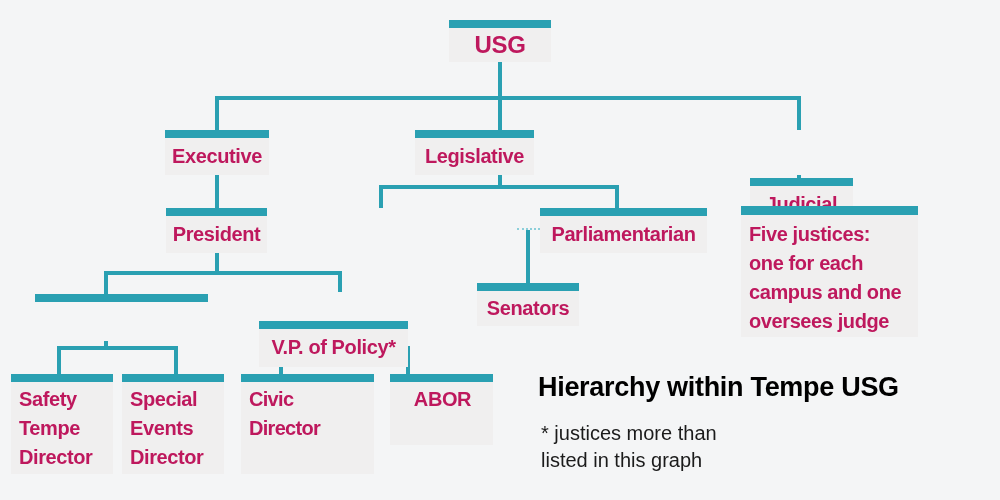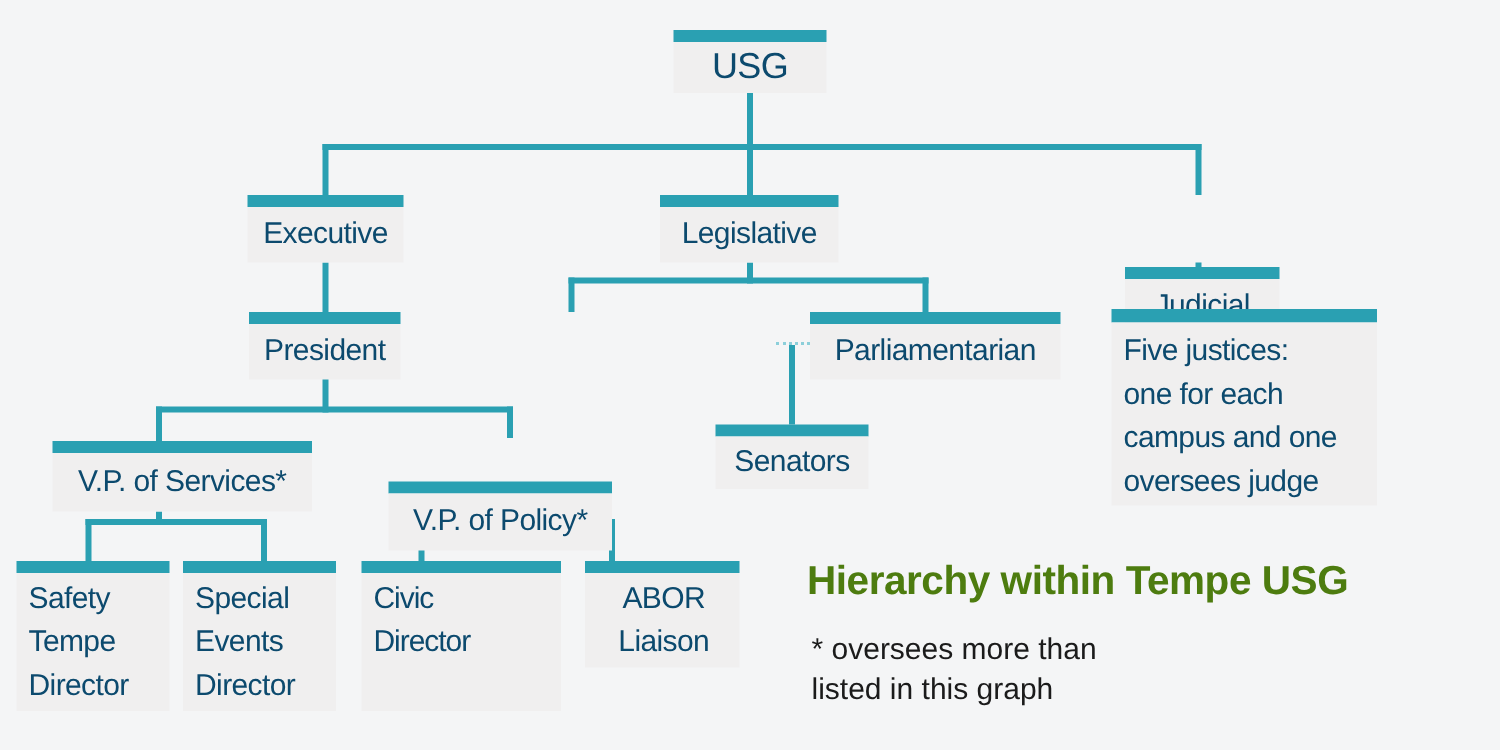--- a/index.html
+++ b/index.html
@@ -3,31 +3,31 @@
 <meta charset="utf-8">
 <style>
   html,body{margin:0;padding:0;}
   body{font-family:"Liberation Sans","DejaVu Sans",sans-serif;background:#e9eaec;}
   #stage{position:relative;width:1000px;height:500px;background:#f4f5f6;overflow:hidden;}
   *{box-sizing:border-box;}
 
   
   .node{position:absolute;}
   .node .bar{height:8px;background:#2aa0b2;}
-  .node .body{background:#f0efef;color:#0c4a6e;font-weight:normal;
+  .node .body{background:#f0efef;color:#be185d;font-weight:bold;
               font-size:20px;letter-spacing:-0.4px;}
   .node.center .body{text-align:center;height:37px;line-height:36px;}
   .node.multiline .body{text-align:left;padding:3px 6px 0 8px;line-height:29px;}
 
   
   .cn{position:absolute;background:#2aa0b2;}
   .cn-dotted{position:absolute;border-top:2px dotted #8ccfda;height:0;}
 
   .title{position:absolute;left:538px;top:372px;font-size:27px;font-weight:bold;
-         color:#4d7c0f;letter-spacing:-0.3px;}
+         color:#000000;letter-spacing:-0.3px;}
   .footnote{position:absolute;left:541px;top:420px;font-size:20px;line-height:27px;
             color:#1b1b1b;}
 </style>
 </head>
 <body>
 
 <div id="stage">
 
   <div class="cn" style="left:498px;top:62px;width:4px;height:36px;"></div>
   <div class="cn" style="left:215px;top:96px;width:586px;height:4px;"></div>
@@ -65,21 +65,21 @@
   <div class="node center" style="left:449px;top:20px;width:102px;">
     <div class="bar"></div>
     <div class="body" style="font-size:24px;height:34px;line-height:33px;">USG</div>
   </div>
 
   <div class="node center" style="left:165px;top:130px;width:104px;">
     <div class="bar"></div>
     <div class="body">Executive</div>
   </div>
 
-  <div class="node center" style="left:440px;top:130px;width:119px;">
+  <div class="node center" style="left:415px;top:130px;width:119px;">
     <div class="bar"></div>
     <div class="body">Legislative</div>
   </div>
 
   <div class="node center" style="left:750px;top:130px;width:103px;margin-top:48px;">
     <div class="bar"></div>
     <div class="body">Judicial</div>
   </div>
 
   <div class="node center" style="left:166px;top:208px;width:101px;">
@@ -103,21 +103,20 @@
     </div>
   </div>
 
   <div class="node center" style="left:477px;top:283px;width:102px;">
     <div class="bar"></div>
     <div class="body" style="height:35px;line-height:34px;">Senators</div>
   </div>
 
   <div class="node center" style="left:35px;top:294px;width:173px;">
     <div class="bar"></div>
-    <div class="body" style="height:39px;line-height:38px;">V.P. of Services*</div>
   </div>
 
   <div class="node center" style="left:259px;top:291px;width:149px;margin-top:30px;">
     <div class="bar"></div>
     <div class="body" style="height:38px;line-height:37px;">V.P. of Policy*</div>
   </div>
 
   <div class="node multiline" style="left:11px;top:374px;width:102px;">
     <div class="bar"></div>
     <div class="body" style="height:92px;">
@@ -141,23 +140,22 @@
     <div class="body" style="height:92px;letter-spacing:-0.7px;">
       <div>Civic</div>
       <div>Director</div>
     </div>
   </div>
 
   <div class="node multiline" style="left:390px;top:374px;width:103px;">
     <div class="bar"></div>
     <div class="body" style="height:63px;text-align:center;">
       <div>ABOR</div>
-      <div>Liaison</div>
     </div>
   </div>
 
   <div class="title">Hierarchy within Tempe USG</div>
   <div class="footnote">
-    <div>* oversees more than</div>
+    <div>* justices more than</div>
     <div>listed in this graph</div>
   </div>
 
 </div>
 
 </body></html>

